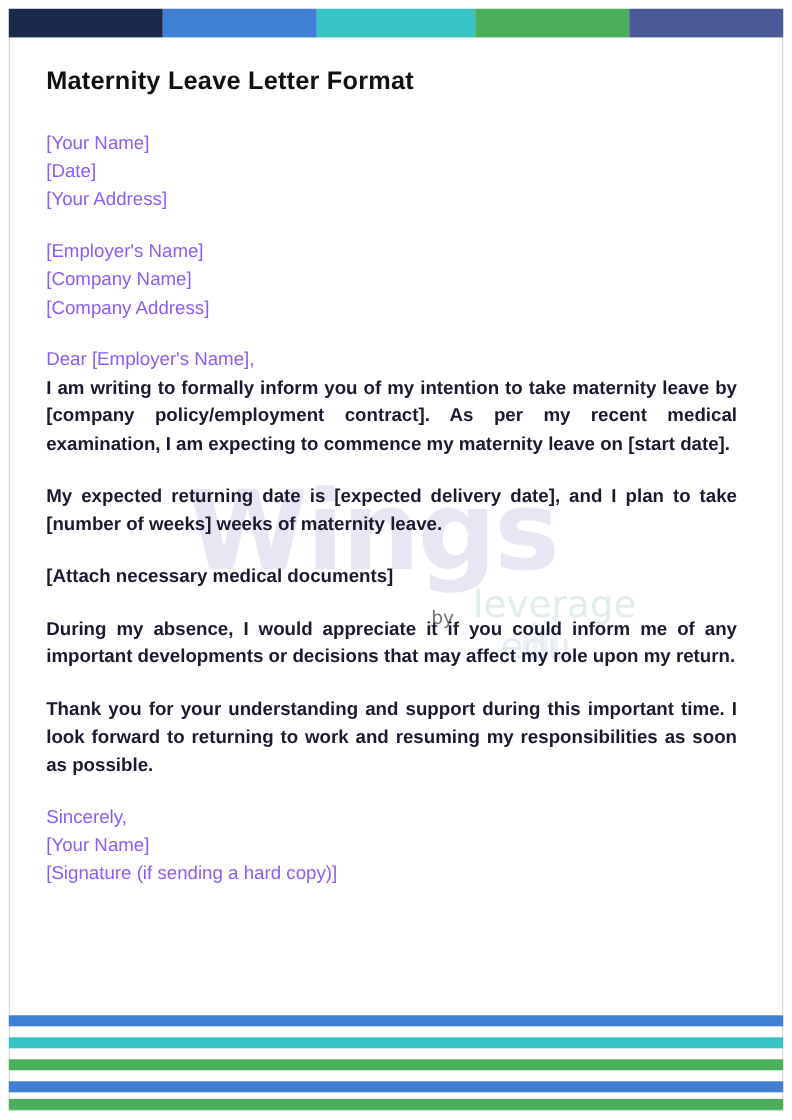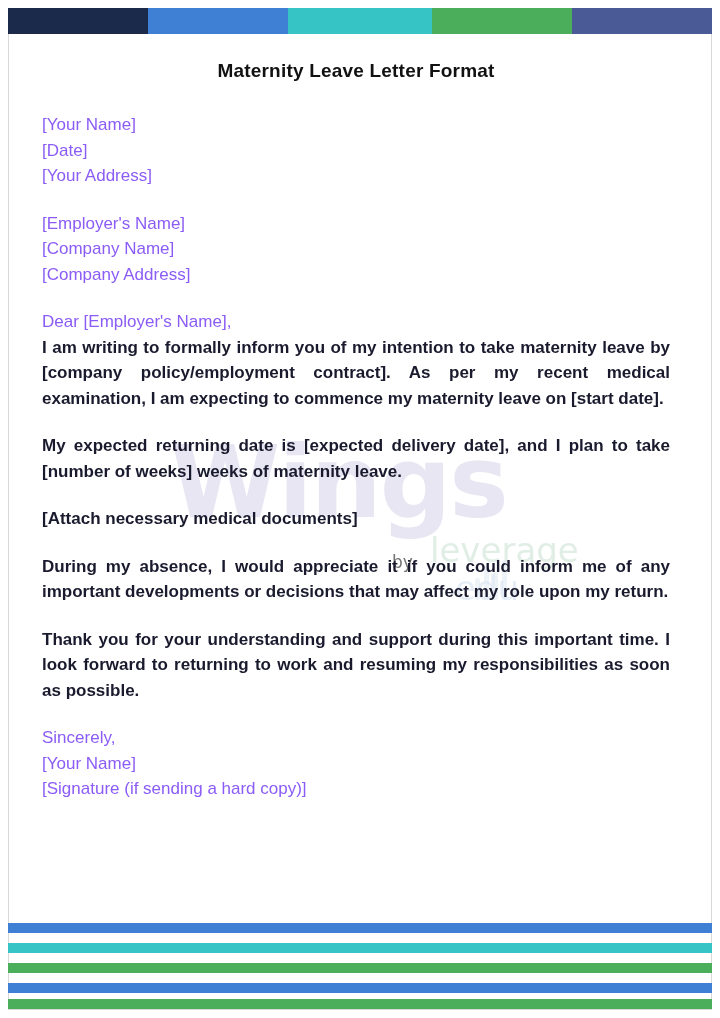--- a/index.html
+++ b/index.html
@@ -126,24 +126,24 @@
 
   
   .content {
     position: absolute;
     left: 42px;
     top: 60px;
     width: 628px;
     z-index: 2;
   }
   .doc-title {
-    font-size: 19px;
+    font-size: 23px;
     font-weight: bold;
     color: #111111;
-    text-align: center;
+    text-align: left;
     margin: 0 0 30px 0;
     letter-spacing: 0.2px;
   }
   .block {
     margin-bottom: 22px;
   }
   .line {
     font-size: 17px;
     font-weight: normal;
     color: #8b5cf6;

